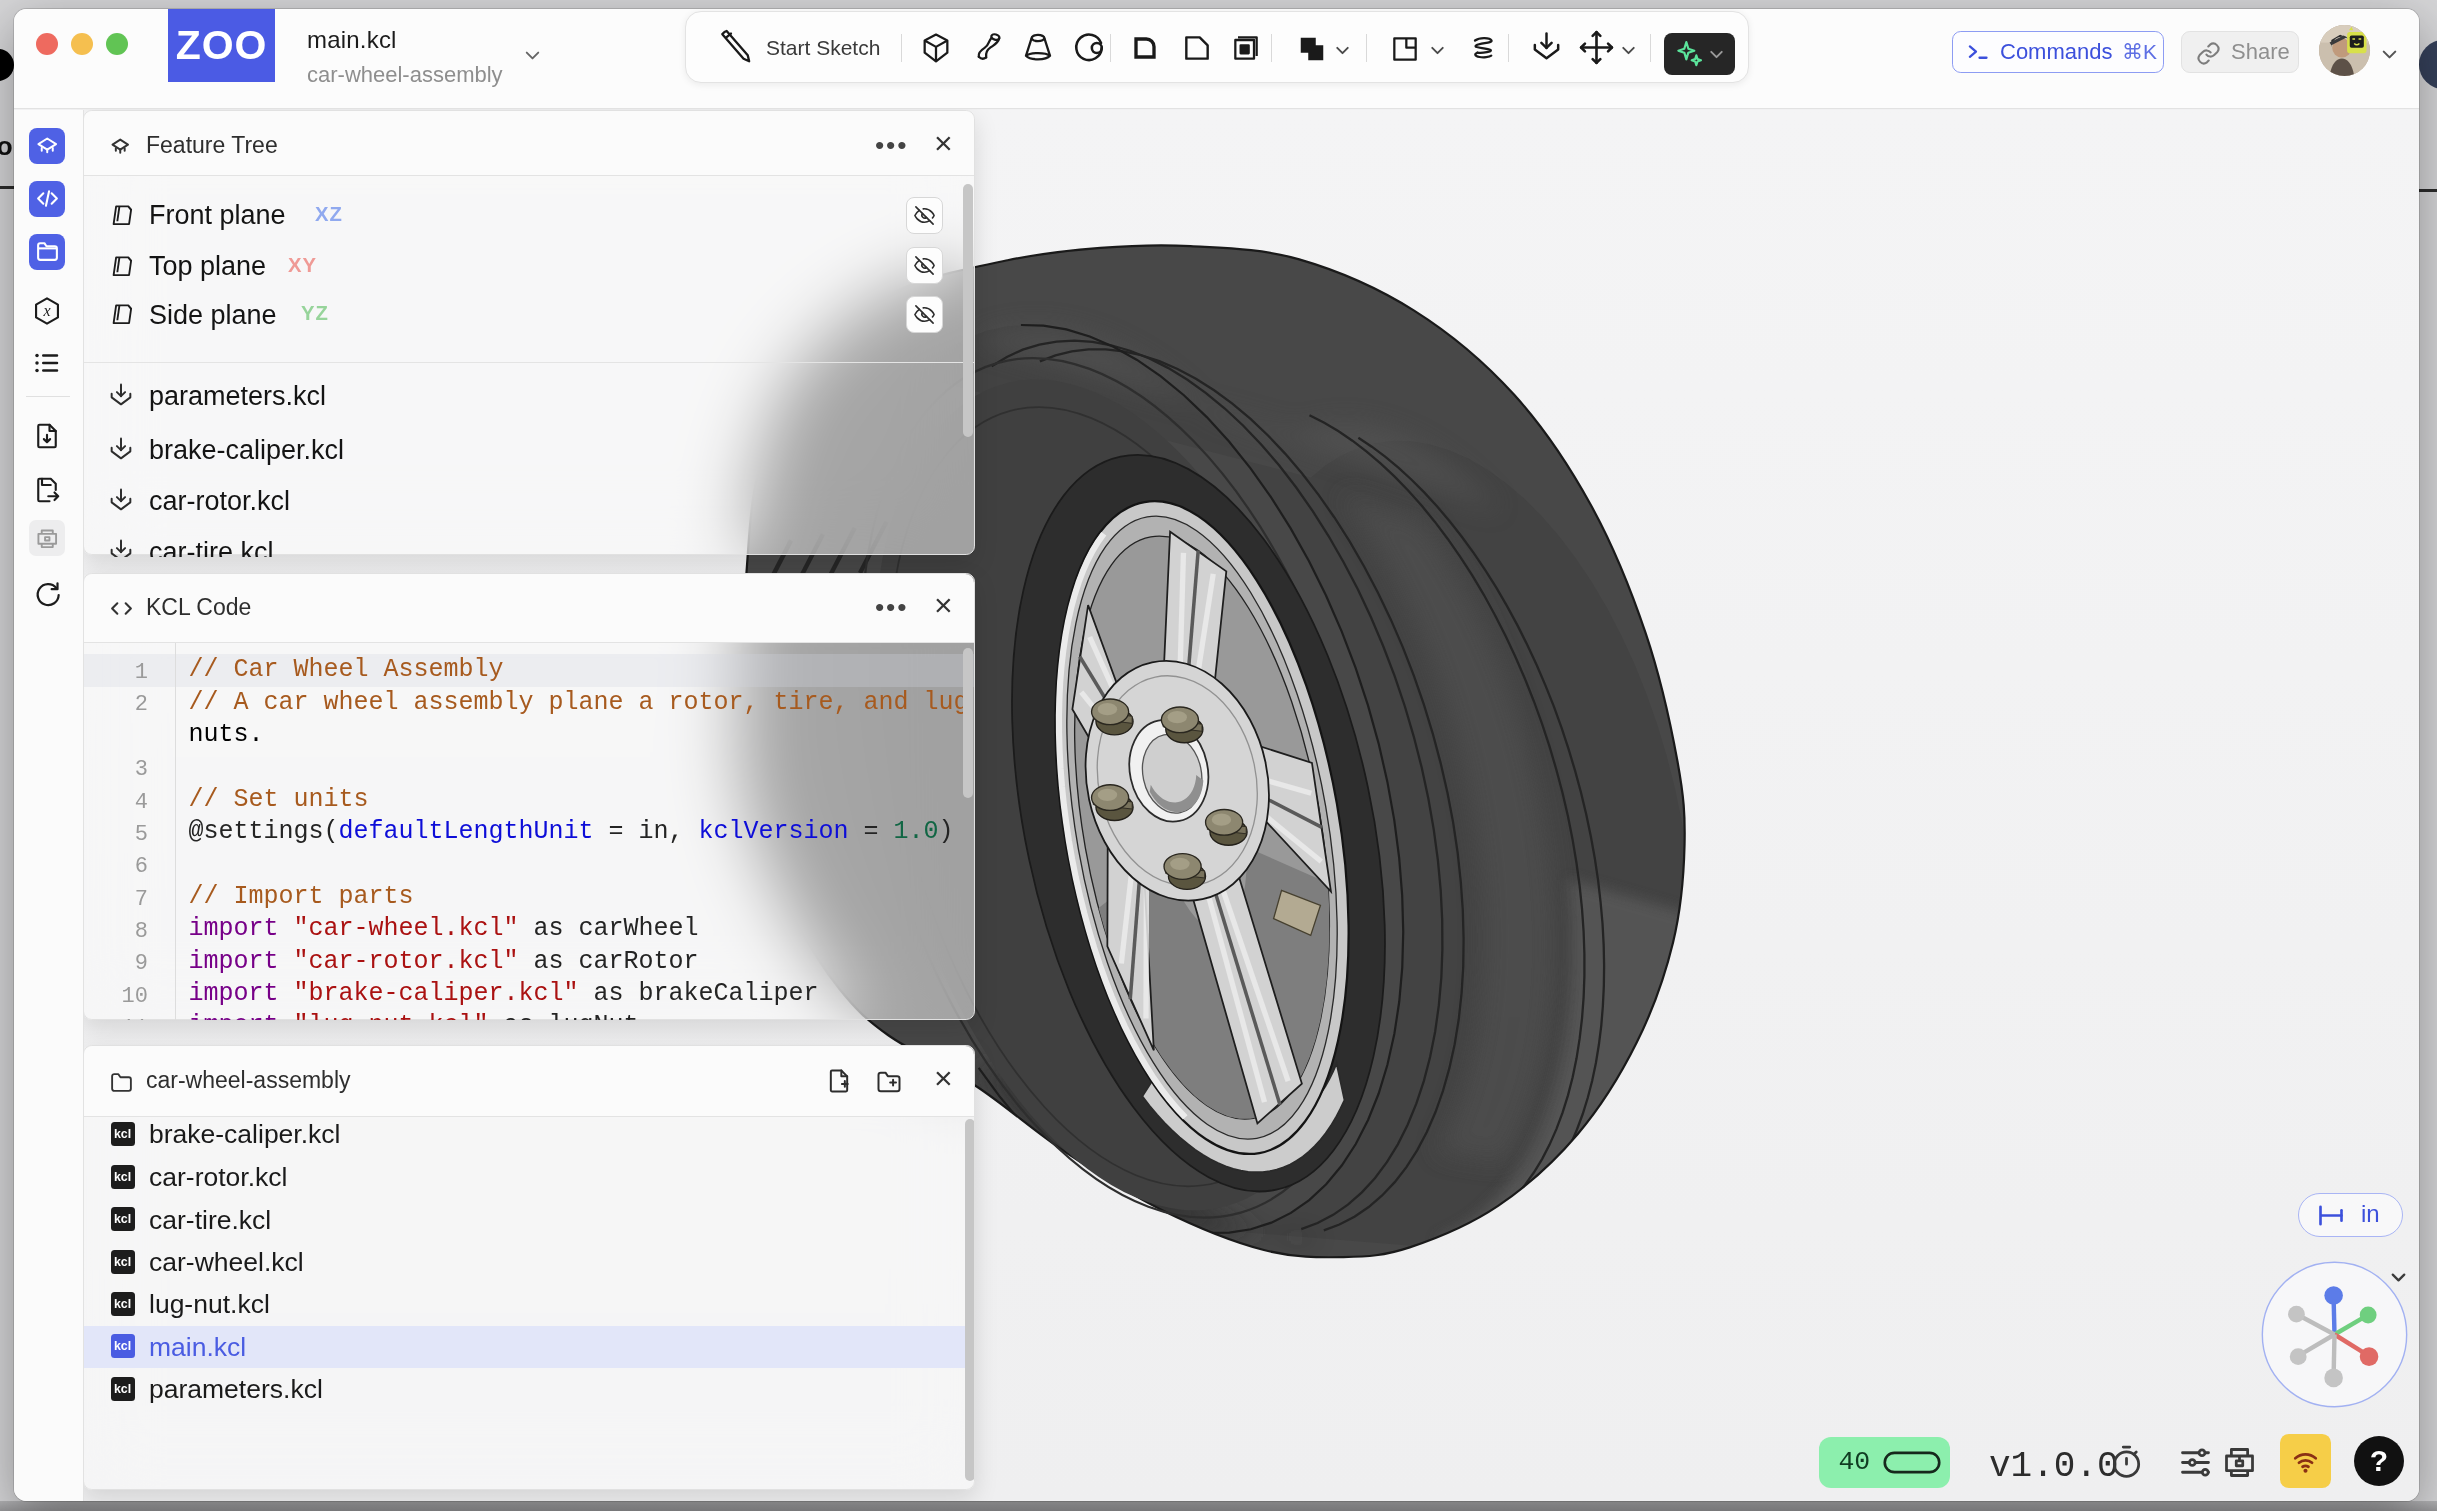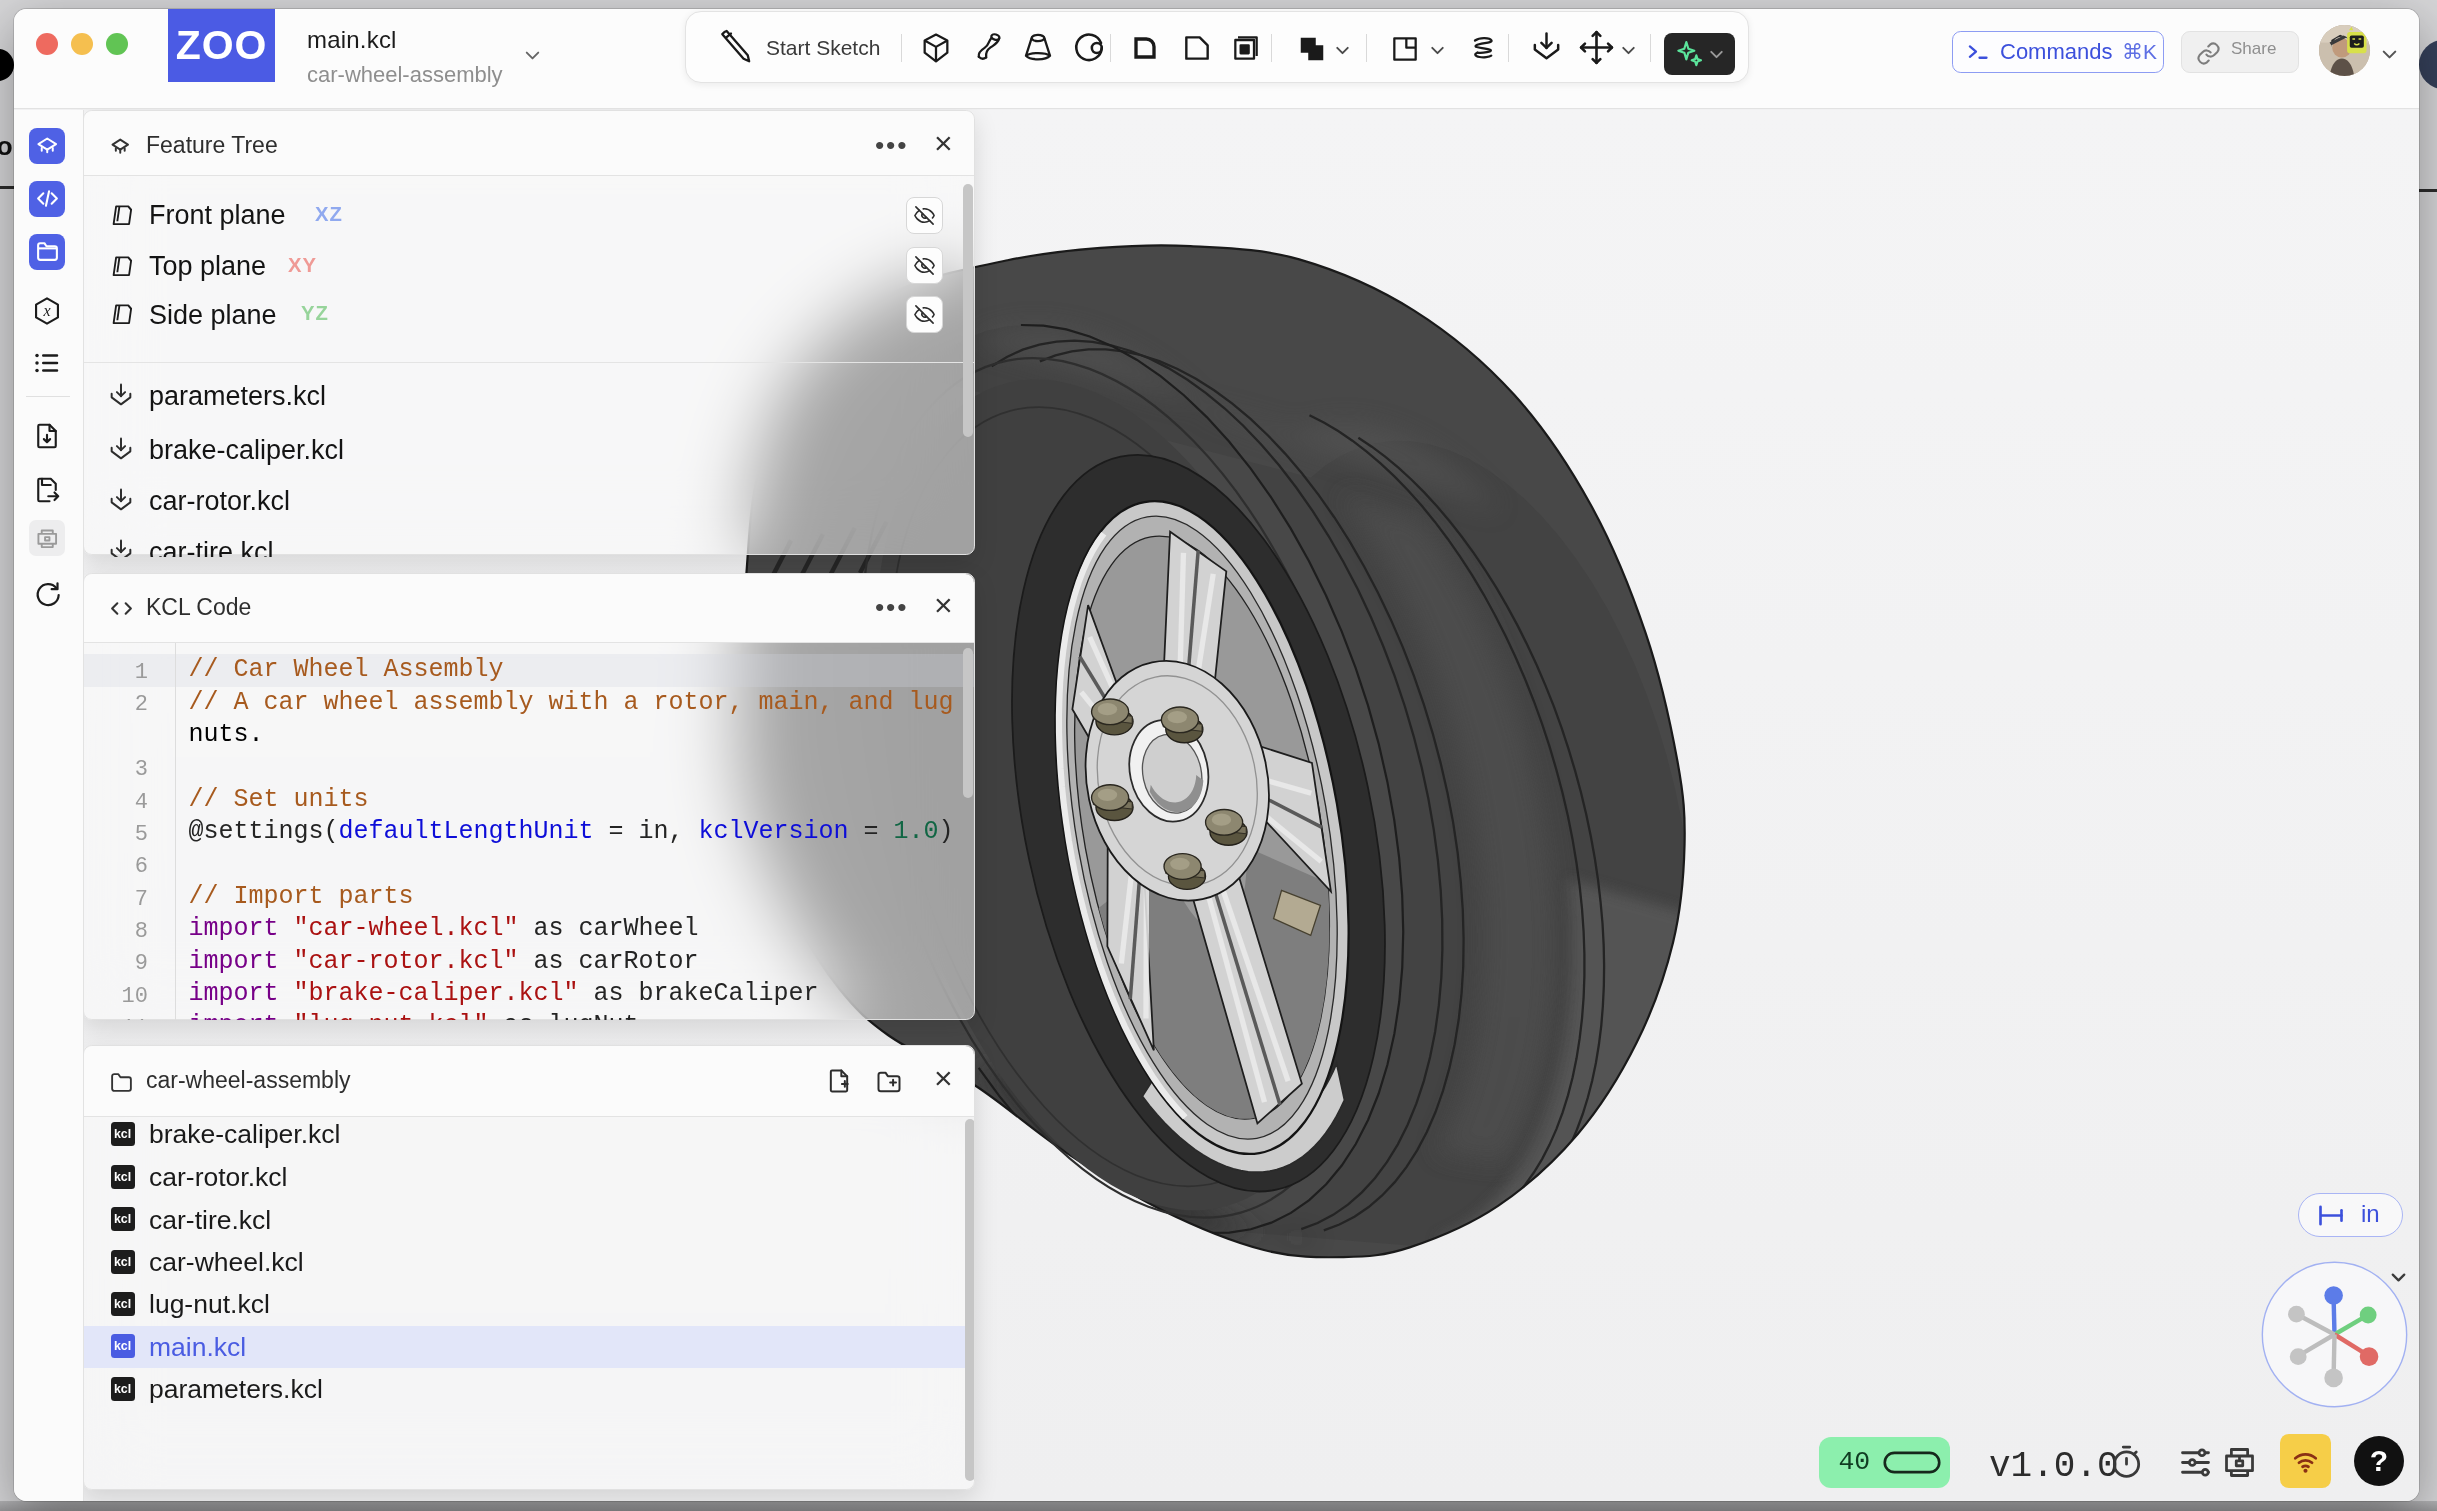--- a/index.html
+++ b/index.html
@@ -13,21 +13,21 @@
 .title{position:absolute;left:293px;top:17.7px;font-size:24px;color:#1c1c1c;letter-spacing:0.2px}
 .subtitle{position:absolute;left:293px;top:53px;font-size:22px;color:#8e8e8e}
 .toolpill{position:absolute;left:671px;top:1.8px;width:1064px;height:72px;background:#fdfdfd;border:0.9px solid #e3e3e3;border-radius:16px;box-shadow:0 1.8px 7px rgba(0,0,0,.07)}
 .tdiv{position:absolute;top:22px;width:0.9px;height:28px;background:#d9d9d9}
 .sketchtxt{position:absolute;left:80px;top:24px;font-size:21px;color:#3a3a3a}
 .aibtn{position:absolute;left:978px;top:21px;width:71px;height:42px;background:#262626;border-radius:8px}
 .cmdbtn{position:absolute;left:1938px;top:22px;width:212px;height:42px;border:1.3px solid #8d9cf3;border-radius:8.8px;background:#fdfdff}
 .cmdtxt{position:absolute;left:47px;top:7px;font-size:22px;color:#3c50dc}
 .cmdk{position:absolute;left:169px;top:8px;font-size:21px;color:#5e6fe4}
 .sharebtn{position:absolute;left:2167px;top:22px;width:118px;height:42px;background:#f0f0f0;border:0.9px solid #e2e2e2;border-radius:8.8px}
-.sharetxt{position:absolute;left:49px;top:7px;font-size:17px;color:#8f8f8f}
+.sharetxt{position:absolute;left:49px;top:7px;font-size:22px;color:#8f8f8f}
 .avatar{position:absolute;left:2305px;top:16px;width:51px;height:51px;border-radius:50%;overflow:hidden;background:#b9a896}
 .sidebar{position:absolute;left:0;top:101px;width:70px;height:1391px;background:#fbfbfb;border-right:0.9px solid #e2e2e2}
 .sbtn{position:absolute;left:15px;width:36px;height:36px;background:#4f61e5;border-radius:8px;display:flex;align-items:center;justify-content:center}
 .sicon{position:absolute;left:15px;width:36px;height:36px;display:flex;align-items:center;justify-content:center}
 .viewport{position:absolute;left:70px;top:101px;width:2335px;height:1391px;background:linear-gradient(#f4f4f5,#efeff0)}
 .panel{position:absolute;left:69px;width:892px;background:rgba(252,252,252,.52);border:0.9px solid #e1e1e1;border-radius:8.8px;box-shadow:0 8.8px 25px rgba(0,0,0,.12);-webkit-backdrop-filter:blur(35px);backdrop-filter:blur(35px)}
 .phead{position:absolute;left:0;top:0;width:100%;background:#fbfbfb;border-bottom:0.9px solid #e3e3e3;border-radius:8.8px 8.8px 0 0}
 .ptitle{position:absolute;left:62px;top:21px;font-size:23px;color:#2e2e2e}
 .pdots{position:absolute;top:19.4px;font-size:26.5px;color:#444;letter-spacing:1.8px}
 .pclose{position:absolute;top:14px;font-size:32px;color:#333;font-weight:400}
@@ -233,21 +233,21 @@
 <div class="ptitle" style="top:20.3px">KCL Code</div>
         <div class="pdots" style="left:791px;top:18.6px">•••</div>
         <div class="pclose" style="left:850px;top:13.3px">×</div>
       </div>
 <div class="abs" style="left:0;top:69px;width:100%;height:377px;overflow:hidden">
 <div class="abs" style="left:0;top:11.5px;width:100%;height:33px;background:rgba(208,212,222,.30)"></div>
 <div class="abs code gutter" style="left:0;top:0;width:80px;height:100%"><div class="abs" style="right:16px;top:14px;width:53px">1</div><div class="abs" style="right:16px;top:46px;width:53px">2</div><div class="abs" style="right:16px;top:79px;width:53px"></div><div class="abs" style="right:16px;top:111px;width:53px">3</div><div class="abs" style="right:16px;top:144px;width:53px">4</div><div class="abs" style="right:16px;top:176px;width:53px">5</div><div class="abs" style="right:16px;top:208px;width:53px">6</div><div class="abs" style="right:16px;top:241px;width:53px">7</div><div class="abs" style="right:16px;top:273px;width:53px">8</div><div class="abs" style="right:16px;top:305px;width:53px">9</div><div class="abs" style="right:16px;top:338px;width:53px">10</div><div class="abs" style="right:16px;top:370px;width:53px">11</div></div>
 <div class="abs" style="left:91px;top:0;width:0.9px;height:100%;background:#ddd"></div>
 <div class="abs" style="left:92px;top:0;width:787px;height:100%">
           <div class="abs code" style="left:12.4px;top:11.5px"><span style="color:#a75a1e">// Car Wheel Assembly</span></div>
-          <div class="abs code" style="left:12.4px;top:44px"><span style="color:#a75a1e">// A car wheel assembly with a rotor, main, and lug</span></div>
+          <div class="abs code" style="left:12.4px;top:44px"><span style="color:#a75a1e">// A car wheel assembly plane a rotor, tire, and lug</span></div>
           <div class="abs code" style="left:12.4px;top:76px"><span style="color:#000000">nuts.</span></div>
           <div class="abs code" style="left:12.4px;top:109px"></div>
           <div class="abs code" style="left:12.4px;top:141px"><span style="color:#a75a1e">// Set units</span></div>
           <div class="abs code" style="left:12.4px;top:173px"><span style="color:#242424">@settings(</span><span style="color:#0d0dd8">defaultLengthUnit</span><span style="color:#242424"> = in, </span><span style="color:#0d0dd8">kclVersion</span><span style="color:#242424"> = </span><span style="color:#116644">1.0</span><span style="color:#242424">)</span></div>
           <div class="abs code" style="left:12.4px;top:206px"></div>
           <div class="abs code" style="left:12.4px;top:238px"><span style="color:#a75a1e">// Import parts</span></div>
           <div class="abs code" style="left:12.4px;top:270px"><span style="color:#770088">import </span><span style="color:#aa1111">"car-wheel.kcl"</span><span style="color:#242424"> as carWheel</span></div>
           <div class="abs code" style="left:12.4px;top:303px"><span style="color:#770088">import </span><span style="color:#aa1111">"car-rotor.kcl"</span><span style="color:#242424"> as carRotor</span></div>
           <div class="abs code" style="left:12.4px;top:335px"><span style="color:#770088">import </span><span style="color:#aa1111">"brake-caliper.kcl"</span><span style="color:#242424"> as brakeCaliper</span></div>
           <div class="abs code" style="left:12.4px;top:367px"><span style="color:#770088">import </span><span style="color:#aa1111">"lug-nut.kcl"</span><span style="color:#242424"> as lugNut</span></div>

